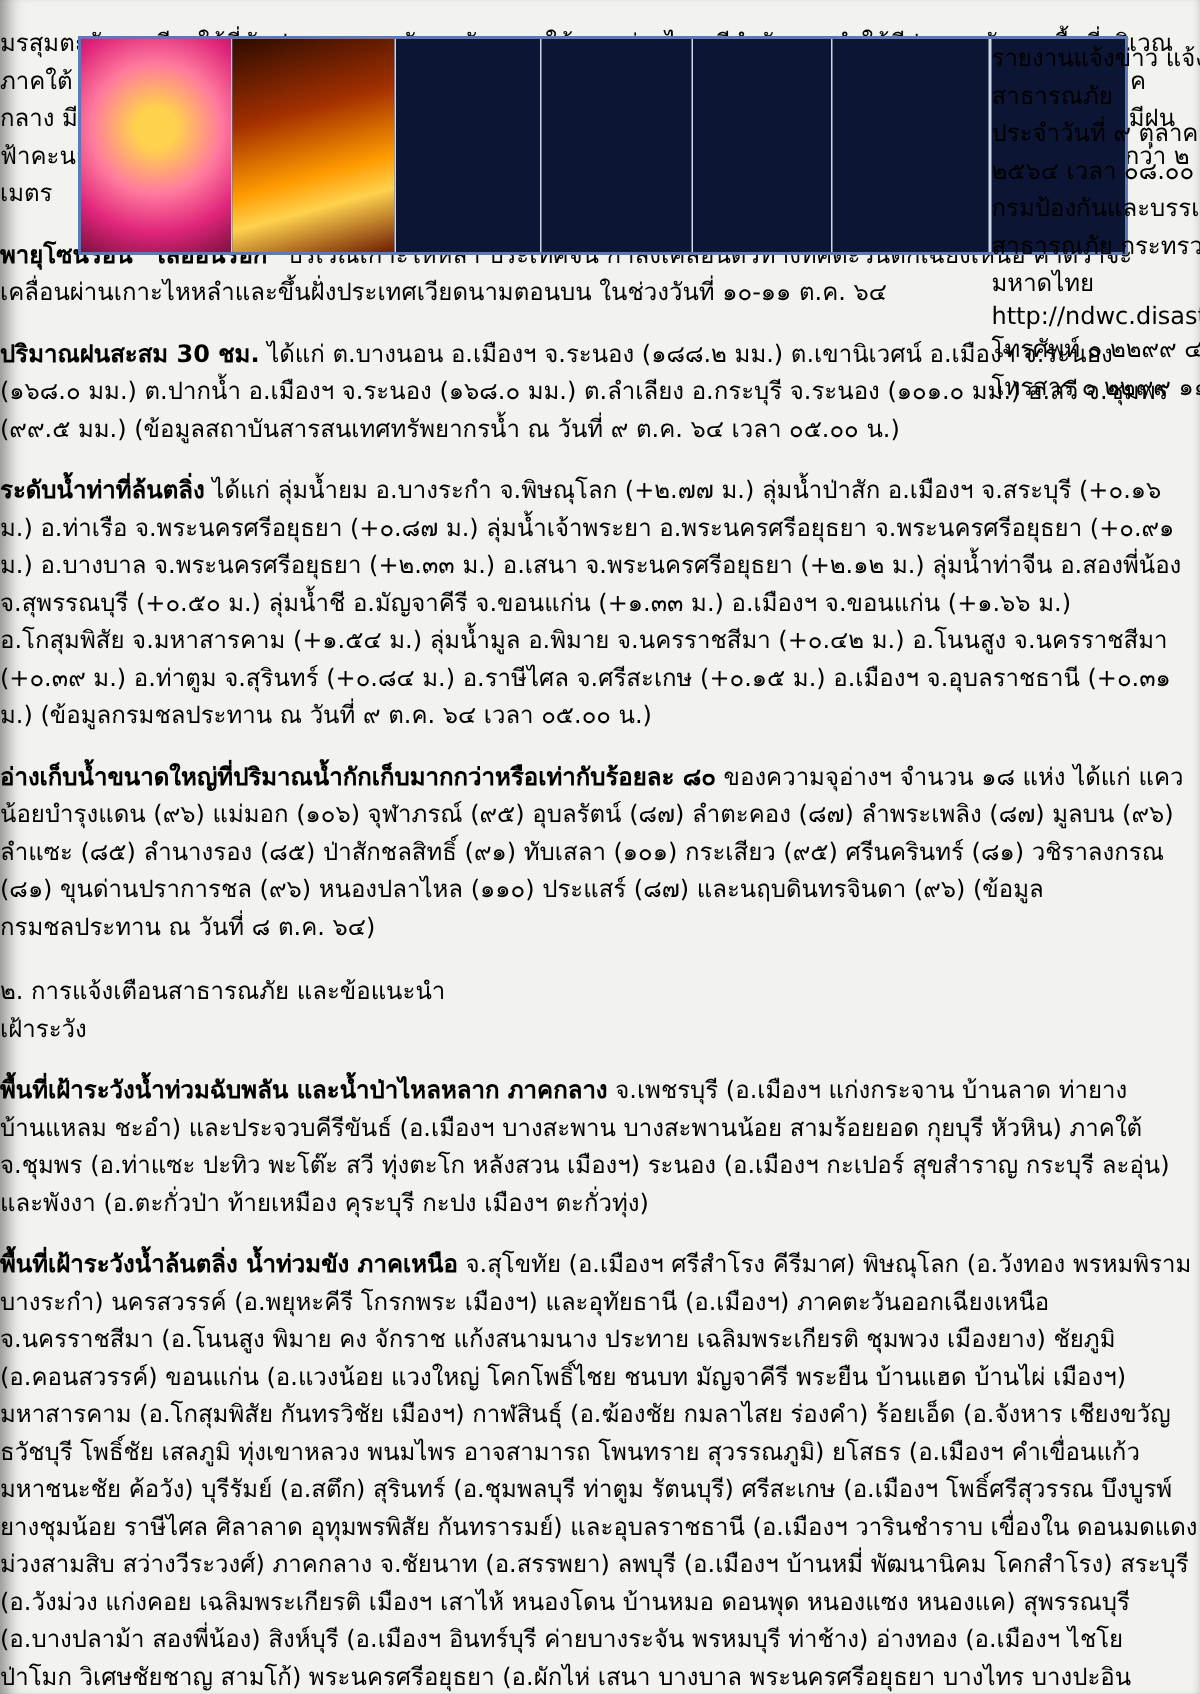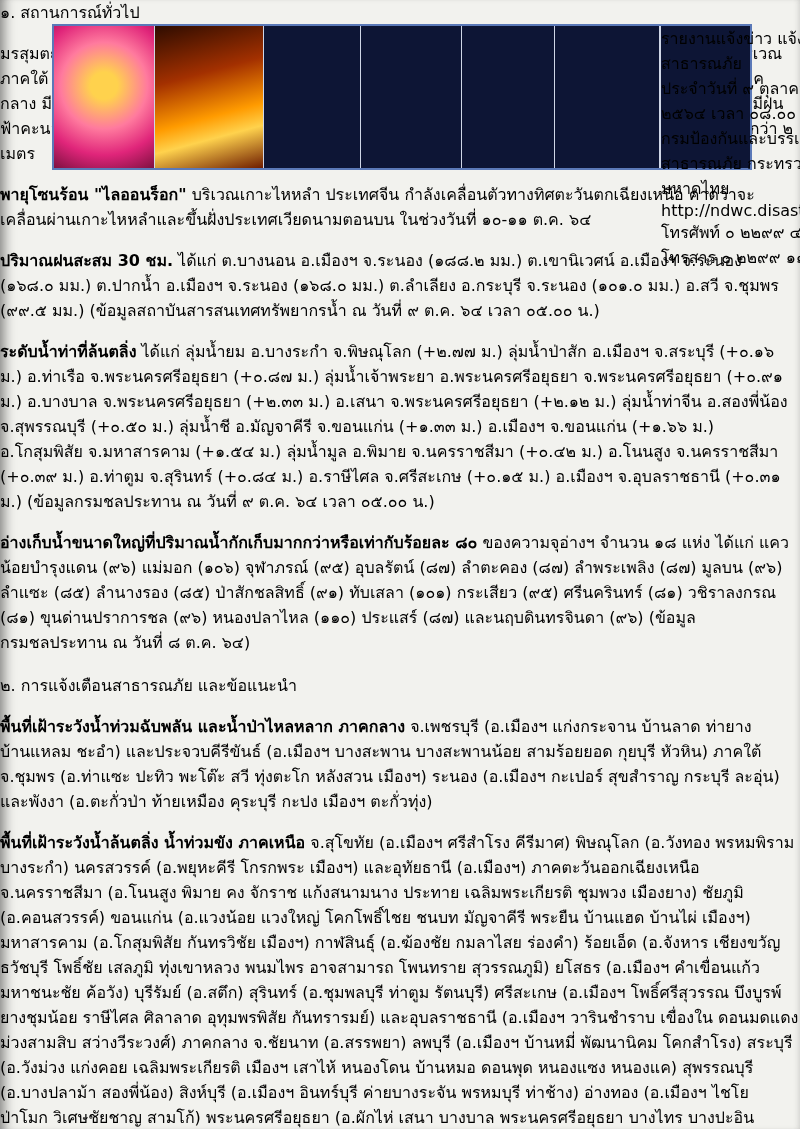--- a/index.html
+++ b/index.html
@@ -84,26 +84,26 @@
       <div class="ov-title">รายงานแจ้งข่าว แจ้งเตือนสาธารณภัย</div>
       <div class="ov-date">ประจำวันที่ ๙ ตุลาคม พ.ศ. ๒๕๖๔ เวลา ๐๘.๐๐ น.</div>
       <div class="ov-dept">กรมป้องกันและบรรเทาสาธารณภัย กระทรวงมหาดไทย</div>
       <div class="ov-url">http://ndwc.disaster.go.th</div>
       <div class="ov-tel">โทรศัพท์ ๐ ๒๒๙๙ ๔๖๑๔ โทรสาร ๐ ๒๒๙๙ ๑๑๑๓</div>
     </div>
   </div>
 
   <div class="content">
 
-    <div class="sec-head">๑. สถานการณ์ทั่วไป</div>
     <p class="para"><span>มรสุมตะวันตกเฉียงใต้ที่พัดปกคลุมทะเลอันดามัน ภาคใต้ และอ่าวไทย มีกำลังแรง ทำให้มีฝนตกหนักบางพื้นที่บริเวณภาคใต้ และมีฝนตกหนักมากบางพื้นที่บริเวณภาคใต้ฝั่งตะวันตก ส่วนภาคเหนือ ภาคตะวันออกเฉียงเหนือ และภาคกลาง มีฝนลดลง สำหรับคลื่นลมบริเวณอ่าวไทยตอนบนและทะเลอันดามันมีคลื่นสูงประมาณ ๒-๓ เมตร บริเวณที่มีฝนฟ้าคะนองคลื่นสูงมากกว่า ๓ เมตร ส่วนอ่าวไทยตอนล่างมีคลื่นสูง ๑-๒ เมตร บริเวณที่มีฝนฟ้าคะนองคลื่นสูงมากกว่า ๒ เมตร</span></p>
     <p class="para"><b>พายุโซนร้อน "ไลออนร็อก"</b><span> บริเวณเกาะไหหลำ ประเทศจีน กำลังเคลื่อนตัวทางทิศตะวันตกเฉียงเหนือ คาดว่าจะเคลื่อนผ่านเกาะไหหลำและขึ้นฝั่งประเทศเวียดนามตอนบน ในช่วงวันที่ ๑๐-๑๑ ต.ค. ๖๔</span></p>
     <p class="para"><b>ปริมาณฝนสะสม 30 ชม.</b><span> ได้แก่ ต.บางนอน อ.เมืองฯ จ.ระนอง (๑๘๘.๒ มม.) ต.เขานิเวศน์ อ.เมืองฯ จ.ระนอง (๑๖๘.๐ มม.) ต.ปากน้ำ อ.เมืองฯ จ.ระนอง (๑๖๘.๐ มม.) ต.ลำเลียง อ.กระบุรี จ.ระนอง (๑๐๑.๐ มม.) อ.สวี จ.ชุมพร (๙๙.๕ มม.) (ข้อมูลสถาบันสารสนเทศทรัพยากรน้ำ ณ วันที่ ๙ ต.ค. ๖๔ เวลา ๐๕.๐๐ น.)</span></p>
     <p class="para"><b>ระดับน้ำท่าที่ล้นตลิ่ง</b><span> ได้แก่ ลุ่มน้ำยม อ.บางระกำ จ.พิษณุโลก (+๒.๗๗ ม.) ลุ่มน้ำป่าสัก อ.เมืองฯ จ.สระบุรี (+๐.๑๖ ม.) อ.ท่าเรือ จ.พระนครศรีอยุธยา (+๐.๘๗ ม.) ลุ่มน้ำเจ้าพระยา อ.พระนครศรีอยุธยา จ.พระนครศรีอยุธยา (+๐.๙๑ ม.) อ.บางบาล จ.พระนครศรีอยุธยา (+๒.๓๓ ม.) อ.เสนา จ.พระนครศรีอยุธยา (+๒.๑๒ ม.) ลุ่มน้ำท่าจีน อ.สองพี่น้อง จ.สุพรรณบุรี (+๐.๕๐ ม.) ลุ่มน้ำชี อ.มัญจาคีรี จ.ขอนแก่น (+๑.๓๓ ม.) อ.เมืองฯ จ.ขอนแก่น (+๑.๖๖ ม.) อ.โกสุมพิสัย จ.มหาสารคาม (+๑.๕๔ ม.) ลุ่มน้ำมูล อ.พิมาย จ.นครราชสีมา (+๐.๔๒ ม.) อ.โนนสูง จ.นครราชสีมา (+๐.๓๙ ม.) อ.ท่าตูม จ.สุรินทร์ (+๐.๘๔ ม.) อ.ราษีไศล จ.ศรีสะเกษ (+๐.๑๕ ม.) อ.เมืองฯ จ.อุบลราชธานี (+๐.๓๑ ม.) (ข้อมูลกรมชลประทาน ณ วันที่ ๙ ต.ค. ๖๔ เวลา ๐๕.๐๐ น.)</span></p>
     <p class="para"><b>อ่างเก็บน้ำขนาดใหญ่ที่ปริมาณน้ำกักเก็บมากกว่าหรือเท่ากับร้อยละ ๘๐</b><span> ของความจุอ่างฯ จำนวน ๑๘ แห่ง ได้แก่ แควน้อยบำรุงแดน (๙๖) แม่มอก (๑๐๖) จุฬาภรณ์ (๙๕) อุบลรัตน์ (๘๗) ลำตะคอง (๘๗) ลำพระเพลิง (๘๗) มูลบน (๙๖) ลำแซะ (๘๕) ลำนางรอง (๘๕) ป่าสักชลสิทธิ์ (๙๑) ทับเสลา (๑๐๑) กระเสียว (๙๕) ศรีนครินทร์ (๘๑) วชิราลงกรณ (๘๑) ขุนด่านปราการชล (๙๖) หนองปลาไหล (๑๑๐) ประแสร์ (๘๗) และนฤบดินทรจินดา (๙๖) (ข้อมูลกรมชลประทาน ณ วันที่ ๘ ต.ค. ๖๔)</span></p>
 
     <div class="sec-head" style="margin-top:18px;">๒. การแจ้งเตือนสาธารณภัย และข้อแนะนำ</div>
+    <div class="bar bar-blue">เฝ้าระวัง</div>
     <p class="para"><b>พื้นที่เฝ้าระวังน้ำท่วมฉับพลัน และน้ำป่าไหลหลาก ภาคกลาง</b><span> จ.เพชรบุรี (อ.เมืองฯ แก่งกระจาน บ้านลาด ท่ายาง บ้านแหลม ชะอำ) และประจวบคีรีขันธ์ (อ.เมืองฯ บางสะพาน บางสะพานน้อย สามร้อยยอด กุยบุรี หัวหิน) ภาคใต้ จ.ชุมพร (อ.ท่าแซะ ปะทิว พะโต๊ะ สวี ทุ่งตะโก หลังสวน เมืองฯ) ระนอง (อ.เมืองฯ กะเปอร์ สุขสำราญ กระบุรี ละอุ่น) และพังงา (อ.ตะกั่วป่า ท้ายเหมือง คุระบุรี กะปง เมืองฯ ตะกั่วทุ่ง)</span></p>
     <p class="para"><b>พื้นที่เฝ้าระวังน้ำล้นตลิ่ง น้ำท่วมขัง ภาคเหนือ</b><span> จ.สุโขทัย (อ.เมืองฯ ศรีสำโรง คีรีมาศ) พิษณุโลก (อ.วังทอง พรหมพิราม บางระกำ) นครสวรรค์ (อ.พยุหะคีรี โกรกพระ เมืองฯ) และอุทัยธานี (อ.เมืองฯ) ภาคตะวันออกเฉียงเหนือ จ.นครราชสีมา (อ.โนนสูง พิมาย คง จักราช แก้งสนามนาง ประทาย เฉลิมพระเกียรติ ชุมพวง เมืองยาง) ชัยภูมิ (อ.คอนสวรรค์) ขอนแก่น (อ.แวงน้อย แวงใหญ่ โคกโพธิ์ไชย ชนบท มัญจาคีรี พระยืน บ้านแฮด บ้านไผ่ เมืองฯ) มหาสารคาม (อ.โกสุมพิสัย กันทรวิชัย เมืองฯ) กาฬสินธุ์ (อ.ฆ้องชัย กมลาไสย ร่องคำ) ร้อยเอ็ด (อ.จังหาร เชียงขวัญ ธวัชบุรี โพธิ์ชัย เสลภูมิ ทุ่งเขาหลวง พนมไพร อาจสามารถ โพนทราย สุวรรณภูมิ) ยโสธร (อ.เมืองฯ คำเขื่อนแก้ว มหาชนะชัย ค้อวัง) บุรีรัมย์ (อ.สตึก) สุรินทร์ (อ.ชุมพลบุรี ท่าตูม รัตนบุรี) ศรีสะเกษ (อ.เมืองฯ โพธิ์ศรีสุวรรณ บึงบูรพ์ ยางชุมน้อย ราษีไศล ศิลาลาด อุทุมพรพิสัย กันทรารมย์) และอุบลราชธานี (อ.เมืองฯ วารินชำราบ เขื่องใน ดอนมดแดง ม่วงสามสิบ สว่างวีระวงศ์) ภาคกลาง จ.ชัยนาท (อ.สรรพยา) ลพบุรี (อ.เมืองฯ บ้านหมี่ พัฒนานิคม โคกสำโรง) สระบุรี (อ.วังม่วง แก่งคอย เฉลิมพระเกียรติ เมืองฯ เสาไห้ หนองโดน บ้านหมอ ดอนพุด หนองแซง หนองแค) สุพรรณบุรี (อ.บางปลาม้า สองพี่น้อง) สิงห์บุรี (อ.เมืองฯ อินทร์บุรี ค่ายบางระจัน พรหมบุรี ท่าช้าง) อ่างทอง (อ.เมืองฯ ไชโย ป่าโมก วิเศษชัยชาญ สามโก้) พระนครศรีอยุธยา (อ.ผักไห่ เสนา บางบาล พระนครศรีอยุธยา บางไทร บางปะอิน ท่าเรือ นครหลวง บางปะหัน มหาราช) และปทุมธานี (อ.เมืองฯ สามโคก)</span></p>
 
   </div>
 
 </div>
 
 </body></html>

